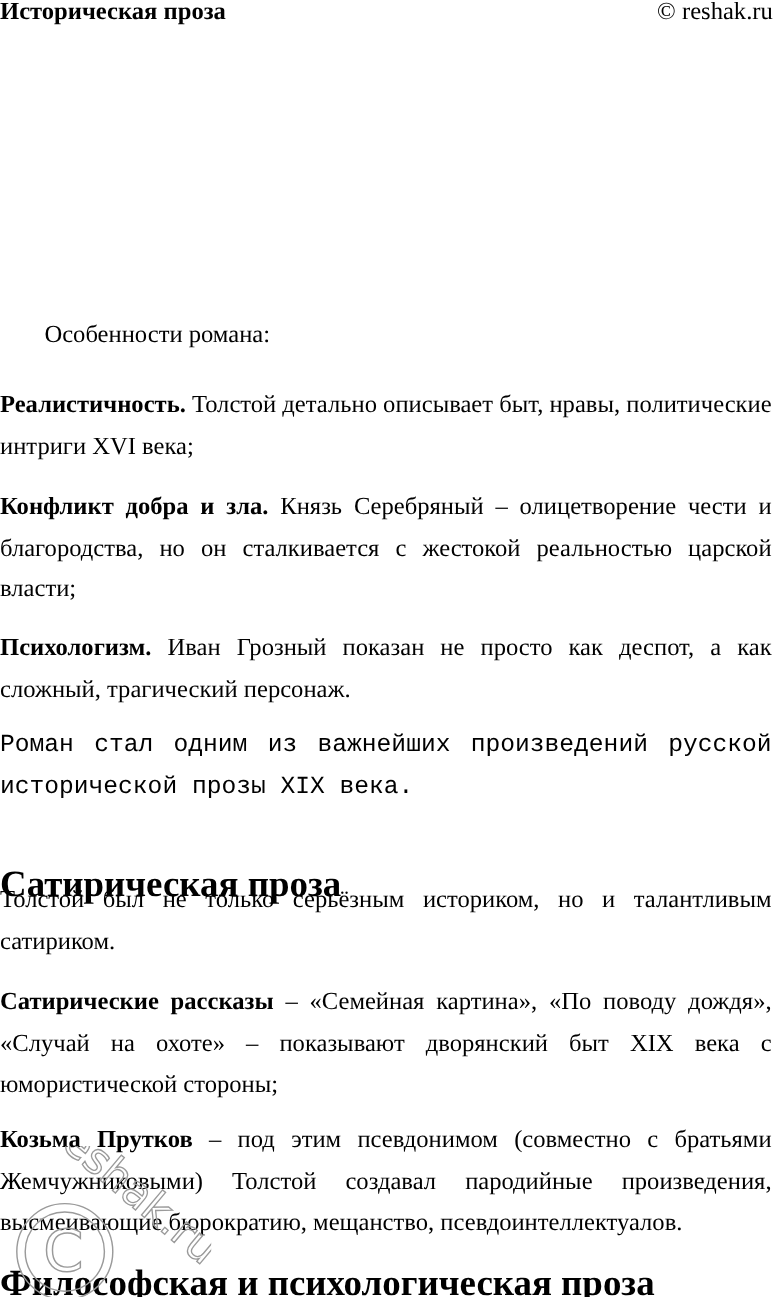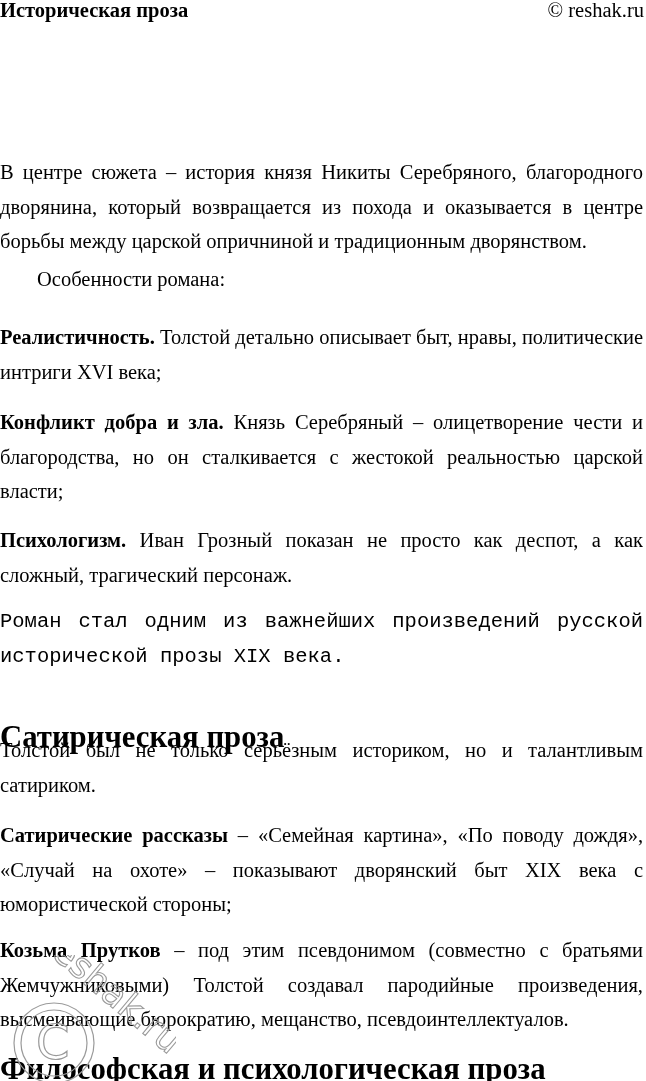--- a/index.html
+++ b/index.html
@@ -75,21 +75,20 @@
 <body>
 
 <div class="page">
 
   <div class="header-row">
     <h1 class="heading">Историческая проза</h1>
     <span class="copyright">© reshak.ru</span>
   </div>
 
 
-  <p class="para" style="top:155px;">В центре сюжета – история князя Никиты Серебряного, благородного дворянина, который возвращается из похода и оказывается в центре борьбы между царской опричниной и традиционным дворянством.</p>
 
   <p class="para" style="top:262px;padding-left:37px;">Особенности романа:</p>
 
   <p class="para" style="top:320px;"><b>Реалистичность.</b><span> Толстой детально описывает быт, нравы, политические интриги XVI века;</span></p>
 
   <p class="para" style="top:405px;"><b>Конфликт добра и зла.</b><span> Князь Серебряный – олицетворение чести и благородства, но он сталкивается с жестокой реальностью царской власти;</span></p>
 
   <p class="para" style="top:523px;"><b>Психологизм.</b><span> Иван Грозный показан не просто как деспот, а как сложный, трагический персонаж.</span></p>
 
   <p class="para" style="top:605px;font-family:Liberation Mono, monospace;">Роман стал одним из важнейших произведений русской исторической прозы XIX века.</p>

